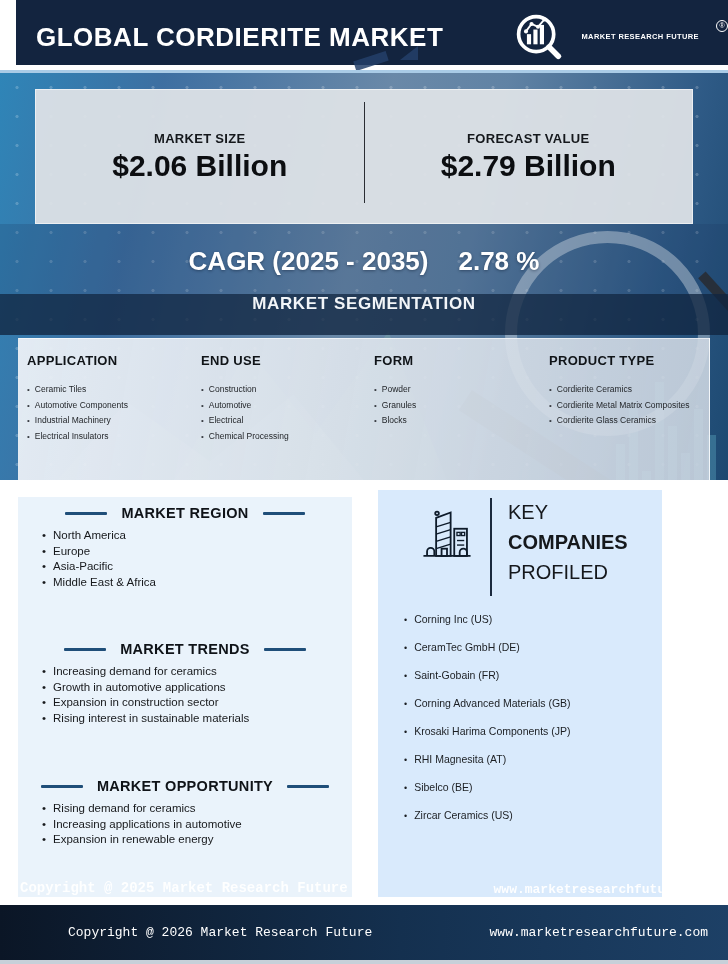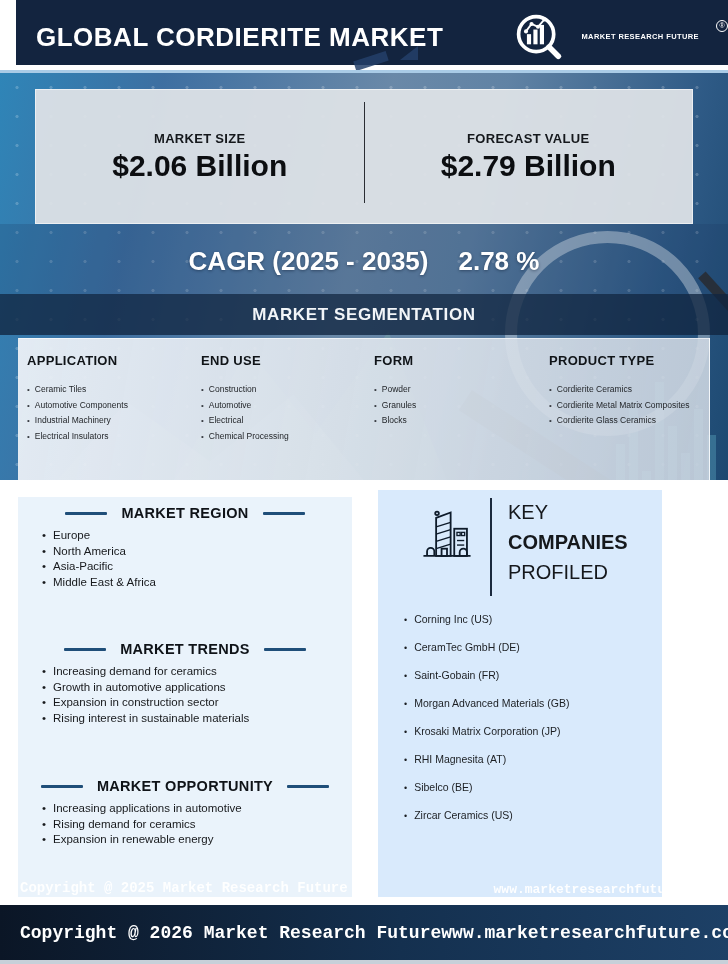--- a/index.html
+++ b/index.html
@@ -64,21 +64,21 @@
   .stat-divider{width:1px;background:#2a2d33;margin:12px 0 20px 0;}
   
   .cagr-row{
     position:absolute;left:0;top:168px;width:728px;height:40px;
     display:flex;align-items:center;justify-content:center;gap:30px;
     color:#ffffff;font-size:26px;font-weight:bold;text-shadow:0 1px 3px rgba(10,25,45,.45);
   }
   
   .seg-band{
     position:absolute;left:0;top:221px;width:728px;height:41px;
-    background:rgba(17,37,64,.78);display:flex;align-items:center;justify-content:center;
+    background:rgba(17,37,64,.78);display:flex;justify-content:center;
   }
   .seg-band span{color:#f2f5f8;font-size:17px;font-weight:bold;letter-spacing:.6px;}
   
   .seg-panel{
     position:absolute;left:18px;top:265px;width:692px;height:143px;
     background:linear-gradient(100deg,rgba(236,241,247,.95),rgba(221,228,236,.9) 55%,rgba(206,215,226,.88));
     border:1px solid rgba(255,255,255,.6);box-sizing:border-box;
   }
   .seg-col{position:absolute;top:0;height:100%;}
   .seg-col h3{margin:14px 0 0 0;font-size:13px;font-weight:bold;color:#101418;letter-spacing:.3px;}
@@ -112,21 +112,21 @@
   .wm{position:absolute;color:rgba(255,255,255,.95);font-family:"Liberation Mono",monospace;font-weight:bold;z-index:5;white-space:nowrap;}
   .wm-left{left:20px;top:400px;font-size:14px;}
   .wm-right{right:16px;top:402px;font-size:13px;}
   
   .footer{
     position:absolute;left:0;top:905px;width:728px;height:55px;
     background:linear-gradient(90deg,var(--footer-dark,#0b1626) 0%,#14304f 55%,var(--footer-light,#1d4066) 100%);
     display:flex;align-items:center;justify-content:space-between;
     padding:0 20px;box-sizing:border-box;
   }
-  .footer span{color:#ffffff;font-family:"Liberation Mono",monospace;font-weight:bold;font-size:18px;white-space:nowrap;}
+  .footer span{color:#ffffff;font-family:"Liberation Mono",monospace;font-weight:normal;font-size:13px;white-space:nowrap;margin-left:48px;}
   .bottom-strip{position:absolute;left:0;top:960px;width:728px;height:4px;background:#c7d0d9;}
 </style>
 </head>
 <body>
 
 <header class="header">
   <div class="header-inner">
     <div class="header-arrow">
         <i class="a1"></i>
         <i class="a2"></i>
@@ -232,22 +232,22 @@
 
 <section class="lower">
 
   <div class="panel panel-region">
     <div class="phead">
       <span class="dash"></span>
       <span class="ptitle">MARKET REGION</span>
       <span class="dash"></span>
     </div>
     <ul class="plist">
+      <li>North America</li>
       <li>Europe</li>
-      <li>North America</li>
       <li>Asia-Pacific</li>
       <li>Middle East &amp; Africa</li>
     </ul>
   </div>
 
   <div class="panel panel-trends-opp">
     <div>
       <div class="phead">
         <span class="dash"></span>
         <span class="ptitle">MARKET TRENDS</span>
@@ -260,22 +260,22 @@
         <li>Rising interest in sustainable materials</li>
       </ul>
     </div>
     <div class="opp-block">
       <div class="phead">
         <span class="dash"></span>
         <span class="ptitle">MARKET OPPORTUNITY</span>
         <span class="dash"></span>
       </div>
       <ul class="plist">
+        <li>Rising demand for ceramics</li>
         <li>Increasing applications in automotive</li>
-        <li>Rising demand for ceramics</li>
         <li>Expansion in renewable energy</li>
       </ul>
     </div>
   </div>
 
   <div class="panel panel-companies">
     <div class="comp-header">
       <svg class="building" width="58" height="62" viewBox="0 0 64 64">
         <g fill="none" stroke="#0e1b2a" stroke-width="2">
           <path d="M20,12 L36,6 L36,54 L20,54 Z"></path>
@@ -299,22 +299,22 @@
       <div class="comp-titles">
         <div class="t1">KEY</div>
         <div class="t2">COMPANIES</div>
         <div class="t3">PROFILED</div>
       </div>
     </div>
     <ul class="comp-list">
       <li>Corning Inc (US)</li>
       <li>CeramTec GmbH (DE)</li>
       <li>Saint-Gobain (FR)</li>
-      <li>Morgan Advanced Materials (GB)</li>
-      <li>Krosaki Matrix Corporation (JP)</li>
+      <li>Corning Advanced Materials (GB)</li>
+      <li>Krosaki Harima Components (JP)</li>
       <li>RHI Magnesita (AT)</li>
       <li>Sibelco (BE)</li>
       <li>Zircar Ceramics (US)</li>
     </ul>
   </div>
 
   <div class="wm wm-left">Copyright @ 2025 Market Research Future</div>
   <div class="wm wm-right">www.marketresearchfuture.com</div>
 </section>
 

